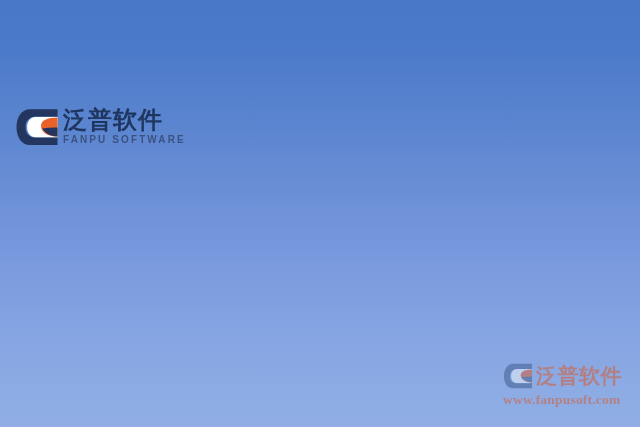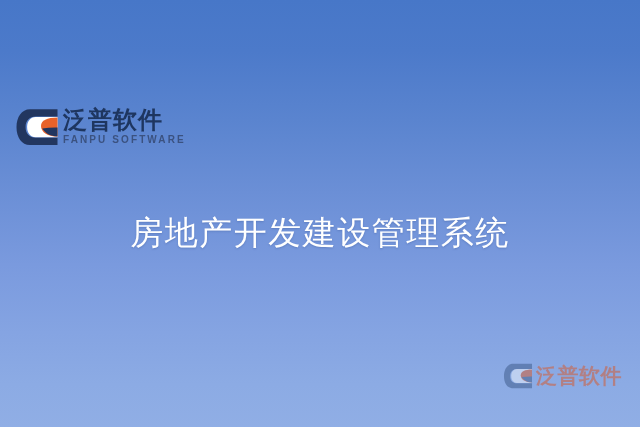--- a/index.html
+++ b/index.html
@@ -150,21 +150,20 @@
                C31.0 19.8 36.0 19.5 41.5 19.6 Z" fill="#22365f"></path>
     </svg>
 
     <div id="brand-wordblock">
       <span id="brand-cn">泛普软件</span>
       <span id="brand-en">FANPU SOFTWARE</span>
     </div>
   </div>
 
   <div id="headline">
-    <span class="hl-line">房地产开发建设管理系统</span>
   </div>
 
   <div id="watermark">
     <div id="wm-row">
       <svg id="wm-mark" viewBox="0 0 42 38">
         <path d="M14.0 1.2 L41.5 1.2 L41.5 8.6 L20.0 8.6
                  C13.2 8.6 9.6 13.0 9.6 19.2
                  C9.6 25.5 13.2 29.6 20.0 29.6
                  L41.5 29.6 L41.5 37.0 L14.0 37.0
                  C5.6 37.0 0.5 29.4 0.5 19.2
@@ -174,15 +173,16 @@
                  C11.1 13.2 14.3 8.9 19.6 8.9 Z" fill="#eef3fb"></path>
         <path d="M41.5 9.6 L41.5 28.6
                  C32.0 28.6 25.0 24.4 25.0 18.0
                  C25.0 12.6 31.0 9.6 41.5 9.6 Z" fill="#d65a2e"></path>
         <path d="M41.5 19.6 L41.5 28.6
                  C34.5 28.6 28.9 25.0 26.2 20.6
                  C31.0 19.8 36.0 19.5 41.5 19.6 Z" fill="#3d5a8a"></path>
       </svg>
       <span id="wm-cn">泛普软件</span>
     </div>
+    <div id="wm-url">www.fanpusoft.com</div>
   </div>
 
 </div>
 
 </body></html>

